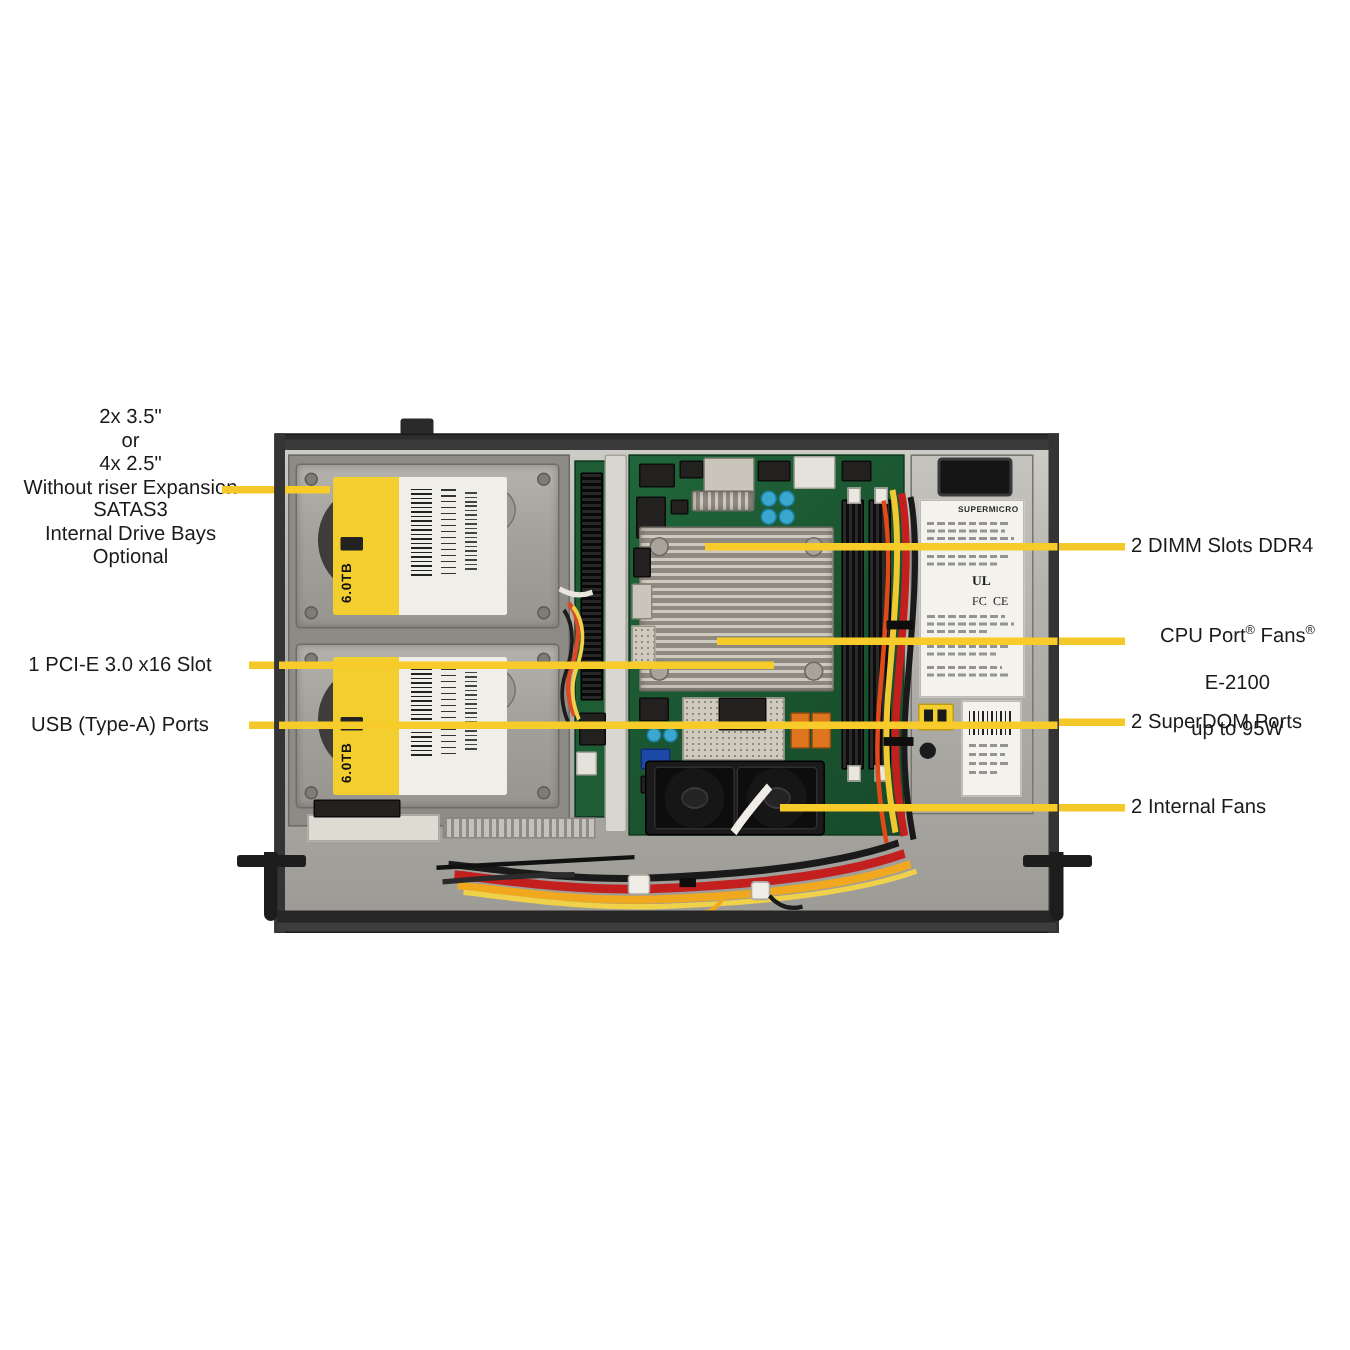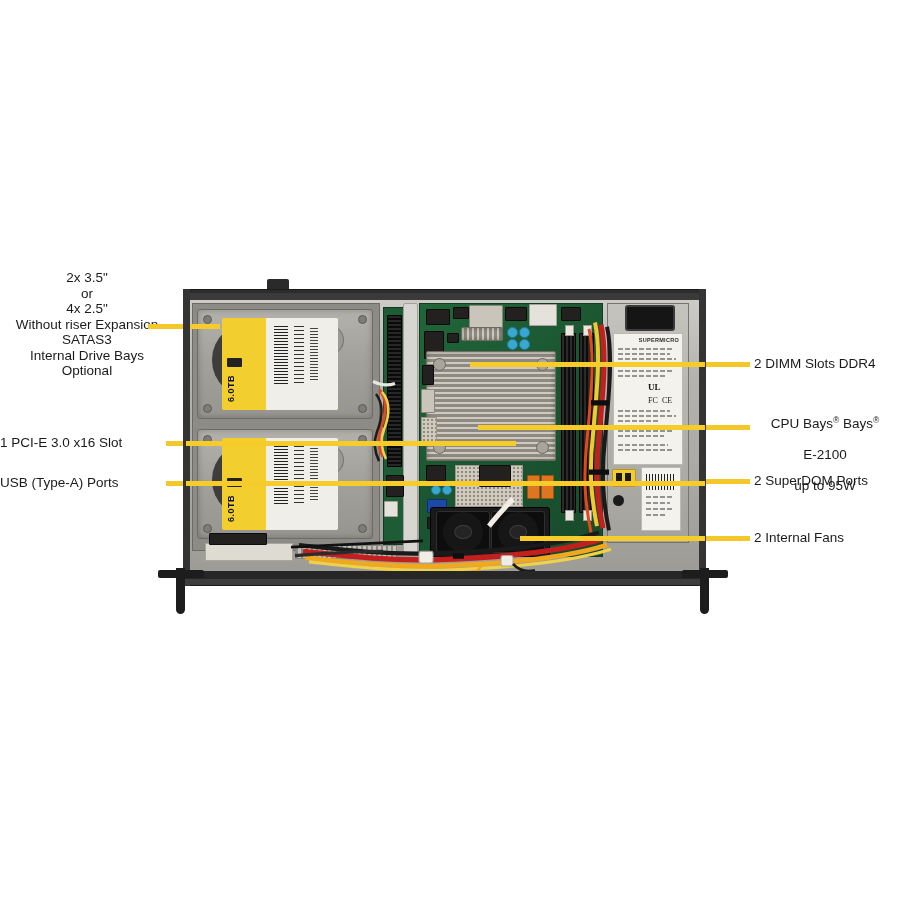--- a/index.html
+++ b/index.html
@@ -8,29 +8,29 @@
     width:900px;height:900px;position:relative;overflow:hidden;
     font-family:"Liberation Sans", sans-serif;
     color:#111111;
   }
   #stage{position:absolute;left:0;top:0;width:900px;height:900px;}
 
   
   .callout{position:absolute;font-size:13.5px;line-height:15.5px;color:#1a1a1a;white-space:pre-line;}
   .callout.right{text-align:left;}
   .callout.left-center{text-align:center;}
-  .callout.left-right{text-align:left;}
+  .callout.left-right{text-align:center;}
   .callout sup{font-size:8.5px;vertical-align:super;line-height:0;}
 
   
   .leader{position:absolute;height:5px;background:#f4c828;}
   .inner-leader{position:absolute;height:5px;background:#f6cb2a;z-index:40;}
 
   
-  #chassis{position:absolute;left:183px;top:289px;width:523px;height:297px;}
+  #chassis{position:absolute;left:183px;top:289px;width:523px;height:333px;}
   .shell{position:absolute;inset:0;background:#2c2c2c;border:1px solid #1a1a1a;}
   .shell-inner{position:absolute;left:5px;top:5px;right:5px;bottom:12px;
     background:#b9b8b4;
     background-image:linear-gradient(180deg,#cfcdc8 0%,#b5b3ae 30%,#a9a7a2 70%,#9d9b96 100%);}
   .rail-top{position:absolute;left:5px;top:4px;right:5px;height:7px;background:#3a3a3a;}
   .rail-bottom{position:absolute;left:2px;bottom:6px;right:2px;height:9px;background:#262626;}
   .rail-bottom2{position:absolute;left:2px;bottom:1px;right:2px;height:6px;background:#3d3d3d;}
   .side-left{position:absolute;left:0;top:0;width:7px;bottom:0;background:#343434;}
   .side-right{position:absolute;right:0;top:0;width:7px;bottom:0;background:#343434;}
   .top-tab{position:absolute;left:84px;top:-10px;width:22px;height:12px;background:#2a2a2a;border-radius:2px 2px 0 0;}
@@ -131,21 +131,21 @@
 Internal  Drive Bays
 Optional</div>
 
   <div class="callout left-right" style="left:0px;top:435px;width:160px;">1 PCI-E 3.0 x16 Slot</div>
 
   <div class="callout left-right" style="left:0px;top:475px;width:160px;">USB (Type-A)  Ports</div>
 
   <div class="callout right" style="left:754px;top:356px;width:148px;">2 DIMM Slots DDR4</div>
 
   <div class="callout right" style="left:745px;top:400px;width:160px;text-align:center;">
-    <div><span>CPU Bays</span><sup>®</sup><span> Bays</span><sup>®</sup></div>
+    <div><span>CPU Port</span><sup>®</sup><span> Fans</span><sup>®</sup></div>
     <div>E-2100</div>
     <div>up to 95W</div>
   </div>
 
   <div class="callout right" style="left:754px;top:473px;width:150px;">2 SuperDOM Ports</div>
 
   <div class="callout right" style="left:754px;top:530px;width:150px;">2 Internal  Fans</div>
 
   <div class="leader" style="left:148px;top:324px;width:46px;"></div>
   <div class="leader" style="left:166px;top:441px;width:30px;"></div>

